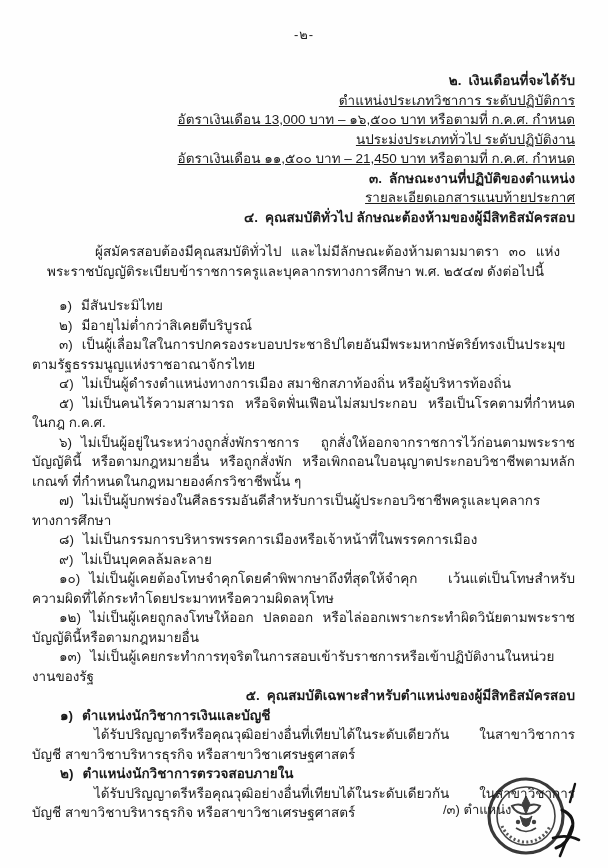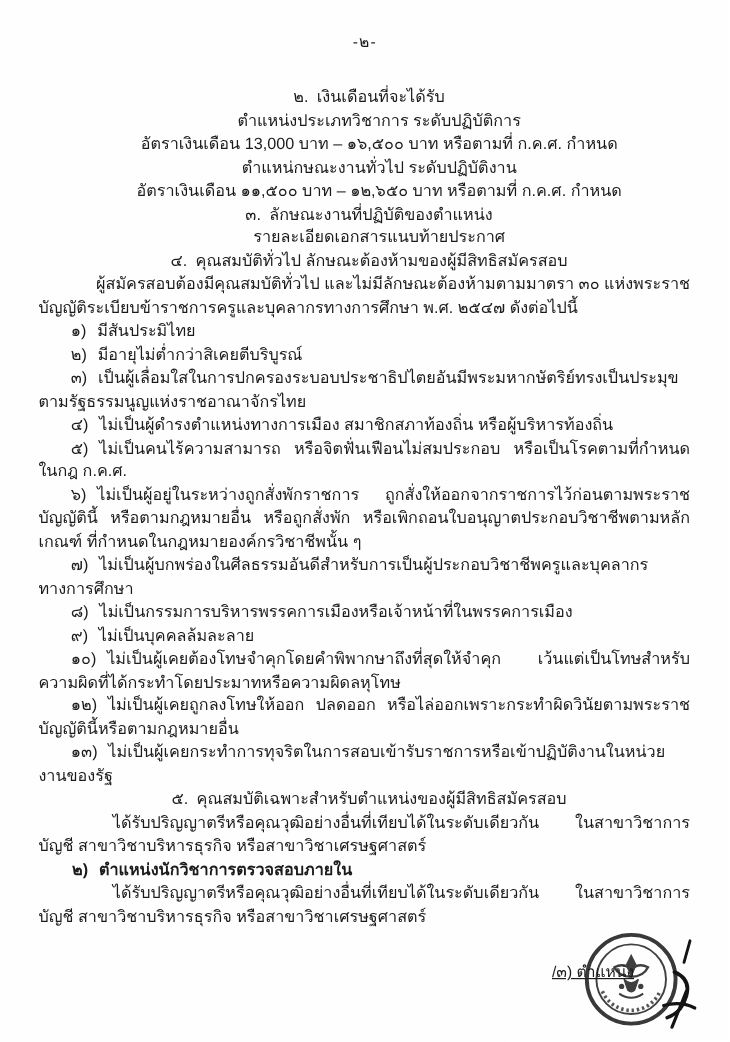--- a/index.html
+++ b/index.html
@@ -25,80 +25,80 @@
   }
   .content {
     position:absolute;
     left:32px; right:33px; top:71px;
     font-size:13.5px;
     line-height:19.5px;
     text-align:justify;
   }
   .sec { margin:0; }
   .sec-head {
-    font-weight:normal;
+    font-weight:bold;
     margin:9px 0 0 0;
     padding-left:8px;
-    text-align:center;
+    text-align:right;
   }
   .sec-head:first-child { margin-top:0; }
   .sec-head .no { margin-right:7px; }
   .sub {
     margin:0;
     padding-left:25px;
-    text-align:center;
+    text-align:right;
+    text-decoration:underline;
   }
   .para {
-    margin:0;
+    margin:15px;
     text-indent:48px;
   }
   .item {
     margin:0;
     text-indent:27px;
   }
   .item .no { margin-right:9px; }
   .item-title {
     margin:0;
     font-weight:bold;
     text-indent:28px;
     text-align:left;
   }
   .item-title .no { margin-right:9px; }
   .detail {
     margin:0;
     text-indent:62px;
   }
   .continuation {
     position:absolute;
-    left:460px; top:799px;
+    left:443px; top:799px;
     font-size:13px;
     white-space:nowrap;
-    text-decoration:underline;
   }
   .stamp-wrap {
     position:absolute;
     left:478px; top:772px;
     width:122px; height:92px;
   }
 </style>
 </head>
 <body>
 
 <div class="page">
 
   <div class="page-number">-๒-</div>
 
   <div class="content">
 
     <div class="sec">
       <p class="sec-head"><span class="no">๒.</span><span>เงินเดือนที่จะได้รับ</span></p>
       <p class="sub">ตำแหน่งประเภทวิชาการ ระดับปฏิบัติการ</p>
       <p class="sub">อัตราเงินเดือน 13,000 บาท – ๑๖,๕๐๐ บาท หรือตามที่ ก.ค.ศ. กำหนด</p>
-      <p class="sub">ตำแหน่กษณะงานทั่วไป ระดับปฏิบัติงาน</p>
-      <p class="sub">อัตราเงินเดือน ๑๑,๕๐๐ บาท – ๑๒,๖๕๐ บาท หรือตามที่ ก.ค.ศ. กำหนด</p>
+      <p class="sub">นประม่งประเภททั่วไป ระดับปฏิบัติงาน</p>
+      <p class="sub">อัตราเงินเดือน ๑๑,๕๐๐ บาท – 21,450 บาท หรือตามที่ ก.ค.ศ. กำหนด</p>
     </div>
 
     <div class="sec">
       <p class="sec-head"><span class="no">๓.</span><span>ลักษณะงานที่ปฏิบัติของตำแหน่ง</span></p>
       <p class="sub">รายละเอียดเอกสารแนบท้ายประกาศ</p>
     </div>
 
     <div class="sec">
       <p class="sec-head"><span class="no">๔.</span><span>คุณสมบัติทั่วไป ลักษณะต้องห้ามของผู้มีสิทธิสมัครสอบ</span></p>
       <p class="para">ผู้สมัครสอบต้องมีคุณสมบัติทั่วไป และไม่มีลักษณะต้องห้ามตามมาตรา ๓๐ แห่งพระราชบัญญัติระเบียบข้าราชการครูและบุคลากรทางการศึกษา พ.ศ. ๒๕๔๗ ดังต่อไปนี้</p>
@@ -113,20 +113,21 @@
       <p class="item"><span class="no">๘)</span><span>ไม่เป็นกรรมการบริหารพรรคการเมืองหรือเจ้าหน้าที่ในพรรคการเมือง</span></p>
       <p class="item"><span class="no">๙)</span><span>ไม่เป็นบุคคลล้มละลาย</span></p>
       <p class="item"><span class="no">๑๐)</span><span>ไม่เป็นผู้เคยต้องโทษจำคุกโดยคำพิพากษาถึงที่สุดให้จำคุก เว้นแต่เป็นโทษสำหรับความผิดที่ได้กระทำโดยประมาทหรือความผิดลหุโทษ</span></p>
       <p class="item"><span class="no">๑๒)</span><span>ไม่เป็นผู้เคยถูกลงโทษให้ออก ปลดออก หรือไล่ออกเพราะกระทำผิดวินัยตามพระราชบัญญัตินี้หรือตามกฎหมายอื่น</span></p>
       <p class="item"><span class="no">๑๓)</span><span>ไม่เป็นผู้เคยกระทำการทุจริตในการสอบเข้ารับราชการหรือเข้าปฏิบัติงานในหน่วยงานของรัฐ</span></p>
     </div>
 
     <div class="sec">
       <p class="sec-head"><span class="no">๕.</span><span>คุณสมบัติเฉพาะสำหรับตำแหน่งของผู้มีสิทธิสมัครสอบ</span></p>
 
+      <p class="item-title"><span class="no">๑)</span><span>ตำแหน่งนักวิชาการเงินและบัญชี</span></p>
       <p class="detail">ได้รับปริญญาตรีหรือคุณวุฒิอย่างอื่นที่เทียบได้ในระดับเดียวกัน ในสาขาวิชาการบัญชี สาขาวิชาบริหารธุรกิจ หรือสาขาวิชาเศรษฐศาสตร์</p>
 
       <p class="item-title"><span class="no">๒)</span><span>ตำแหน่งนักวิชาการตรวจสอบภายใน</span></p>
       <p class="detail">ได้รับปริญญาตรีหรือคุณวุฒิอย่างอื่นที่เทียบได้ในระดับเดียวกัน ในสาขาวิชาการบัญชี สาขาวิชาบริหารธุรกิจ หรือสาขาวิชาเศรษฐศาสตร์</p>
     </div>
 
   </div>
 
   <div class="continuation">/๓) ตำแหน่ง</div>
 

